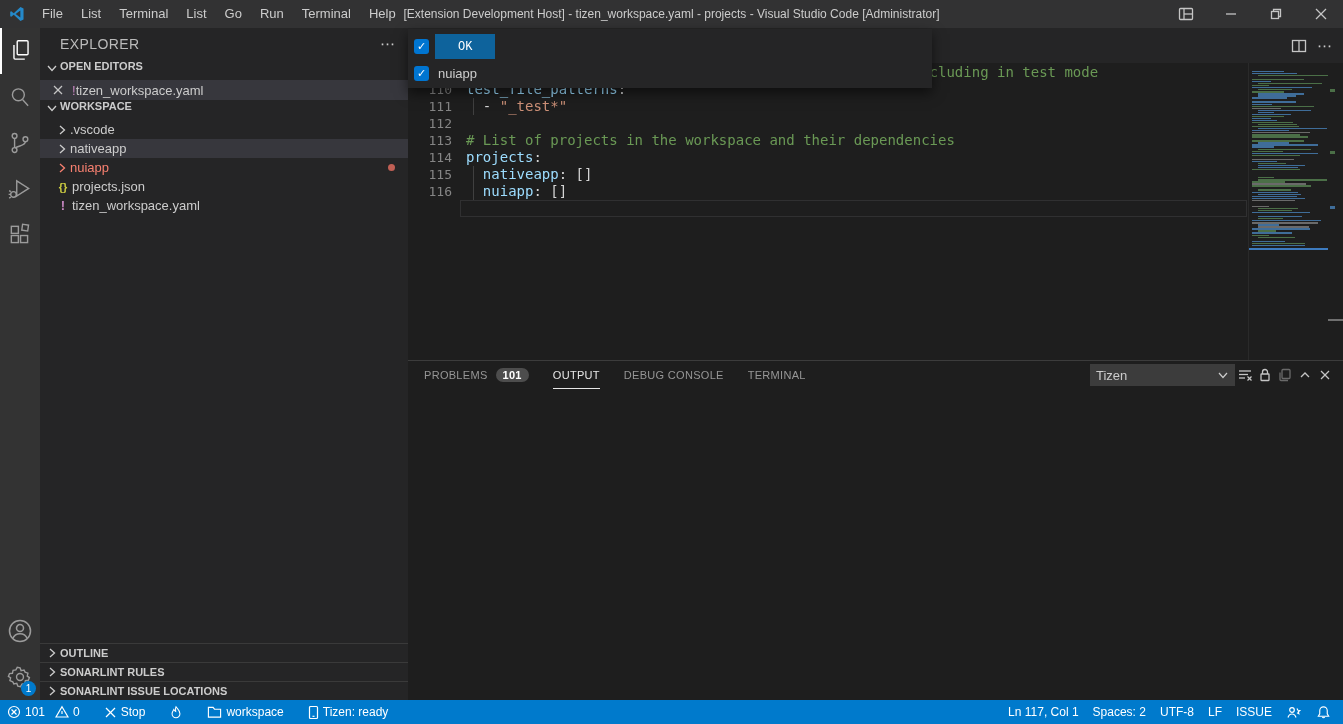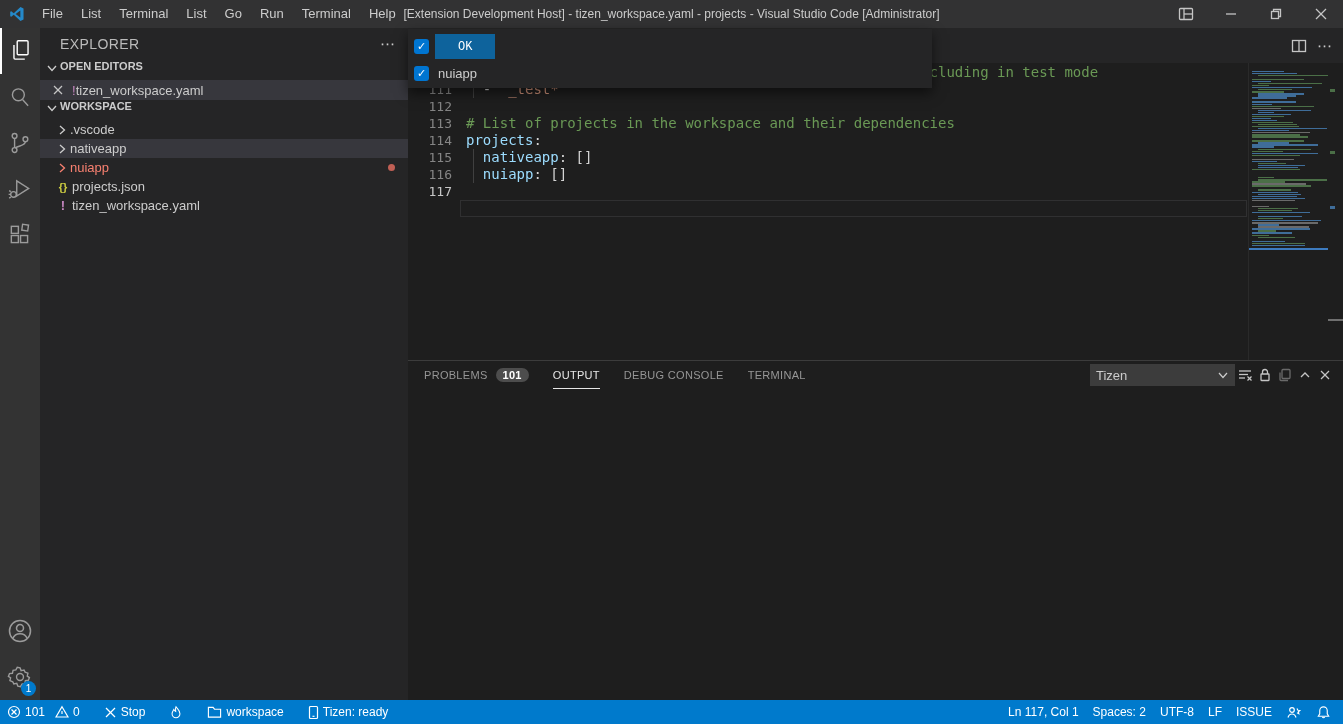--- a/index.html
+++ b/index.html
@@ -263,39 +263,63 @@
   </div>
   <div class="tree-row">
     <span class="ficon json">{}</span>
     <span>projects.json</span>
   </div>
   <div class="tree-row">
     <span class="ficon yaml">!</span>
     <span>tizen_workspace.yaml</span>
   </div>
 
+  <div class="sb-bottom">
+    <div class="bsec">
+      <svg class="chev" viewBox="0 0 16 16">
+          <polyline points="6,4 10.5,8 6,12" fill="none" stroke="#cccccc" stroke-width="1.3"></polyline>
+        </svg>
+      <span>OUTLINE</span>
+    </div>
+    <div class="bsec">
+      <svg class="chev" viewBox="0 0 16 16">
+          <polyline points="6,4 10.5,8 6,12" fill="none" stroke="#cccccc" stroke-width="1.3"></polyline>
+        </svg>
+      <span>SONARLINT RULES</span>
+    </div>
+    <div class="bsec">
+      <svg class="chev" viewBox="0 0 16 16">
+          <polyline points="6,4 10.5,8 6,12" fill="none" stroke="#cccccc" stroke-width="1.3"></polyline>
+        </svg>
+      <span>SONARLINT ISSUE LOCATIONS</span>
+    </div>
+  </div>
 </div>
 
 <div class="editor-region">
   <div class="tabbar">
     <svg width="16" height="16" viewBox="0 0 16 16" class="ico-c">
         <rect x="1.5" y="2.5" width="13" height="11"></rect>
         <line x1="8" y1="2.5" x2="8" y2="13.5"></line>
       </svg>
     <span style="color:#cccccc;font-size:15px;letter-spacing:1px;">⋯</span>
   </div>
 
   <div class="editor">
     <div class="cur-box"></div>
     <div class="code">
       <div class="line">
         <span class="ln">109</span>
         <span class="lc"><span class="tok com"># Test file patterns used to determine the files for excluding in test mode</span></span>
       </div>
       <div class="line">
+        <span class="ln">110</span>
+        <span class="lc"><span class="tok key">test_file_patterns</span><span class="tok pun">:</span></span>
+      </div>
+      <div class="line">
         <span class="ln">111</span>
         <span class="lc has-guide"><span class="tok pun">  - </span><span class="tok str">"_test*"</span></span>
       </div>
       <div class="line">
         <span class="ln">112</span>
         <span class="lc"></span>
       </div>
       <div class="line">
         <span class="ln">113</span>
         <span class="lc"><span class="tok com"># List of projects in the workspace and their dependencies</span></span>
@@ -304,24 +328,20 @@
         <span class="ln">114</span>
         <span class="lc"><span class="tok key">projects</span><span class="tok pun">:</span></span>
       </div>
       <div class="line">
         <span class="ln">115</span>
         <span class="lc has-guide"><span class="tok pun">  </span><span class="tok key">nativeapp</span><span class="tok pun">: []</span></span>
       </div>
       <div class="line">
         <span class="ln">116</span>
         <span class="lc has-guide"><span class="tok pun">  </span><span class="tok key">nuiapp</span><span class="tok pun">: []</span></span>
-      </div>
-      <div class="line cur">
-        <span class="ln">117</span>
-        <span class="lc"></span>
       </div>
     </div>
 
     <div class="minimap">
       <div class="mm-content">
           <div style="height: 1.3px; margin: 0.75px 0px 0px 3px; width: 32.1603px; background: rgb(63, 109, 153);"></div>
           <div style="height: 1.3px; margin: 0.75px 0px 0px 3px; width: 44.577px; background: rgb(63, 109, 153);"></div>
           <div style="height: 1.3px; margin: 0.75px 0px 0px 9px; width: 69.8581px; background: rgb(75, 111, 71);"></div>
           <div style="height: 1.3px; margin: 0.75px 0px 0px 3px; width: 19.1878px; background: transparent;"></div>
           <div style="height: 1.3px; margin: 0.75px 0px 0px 3px; width: 52.3789px; background: rgb(75, 111, 71);"></div>

